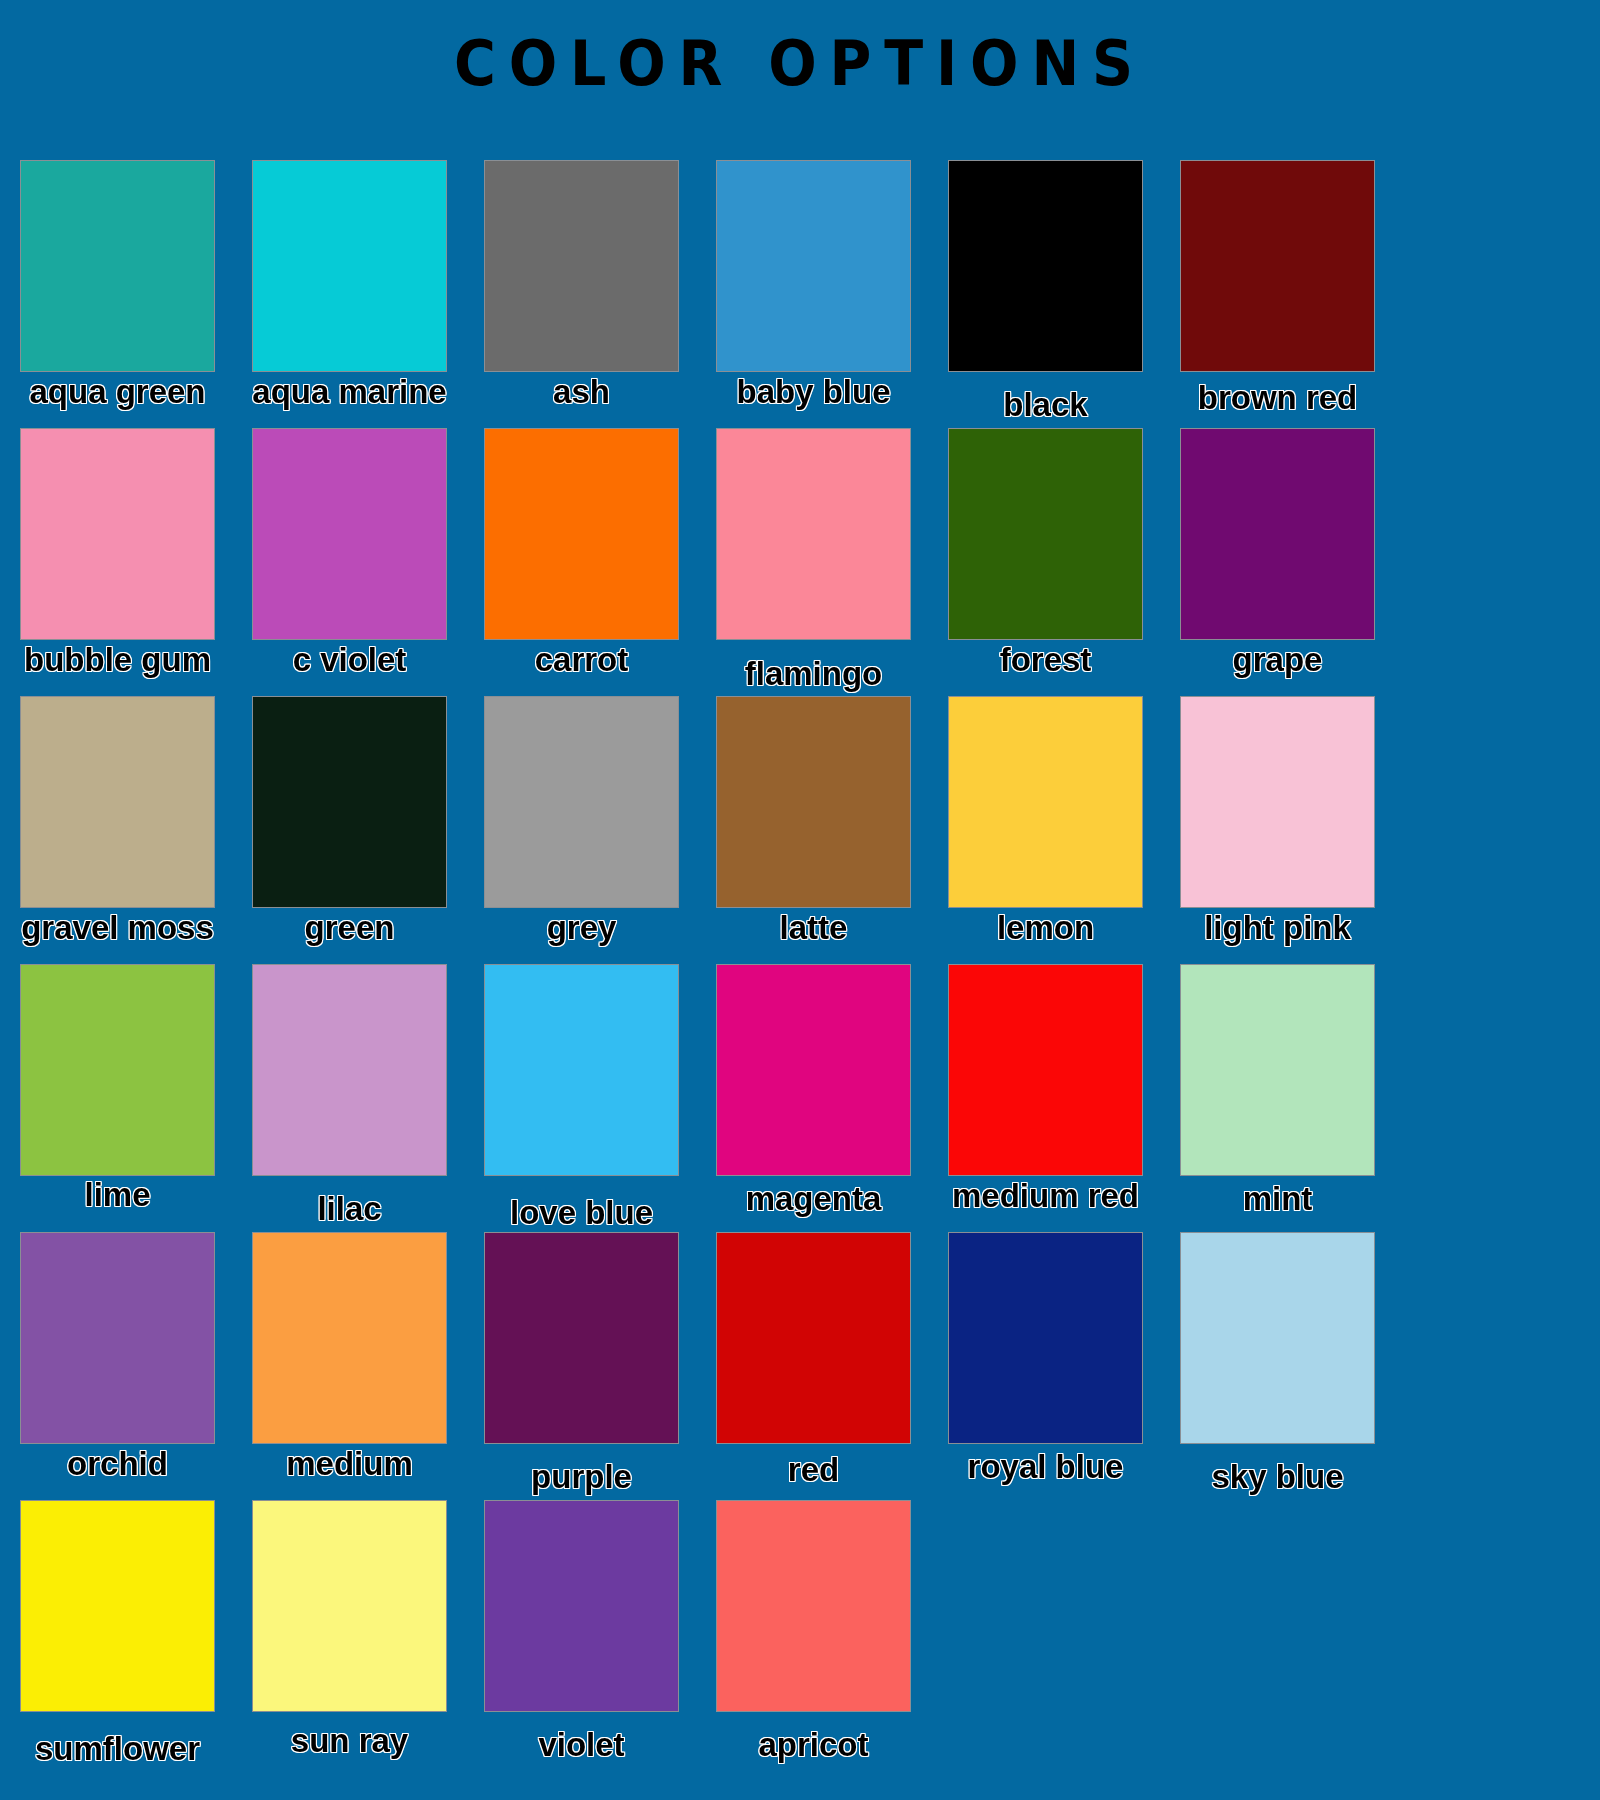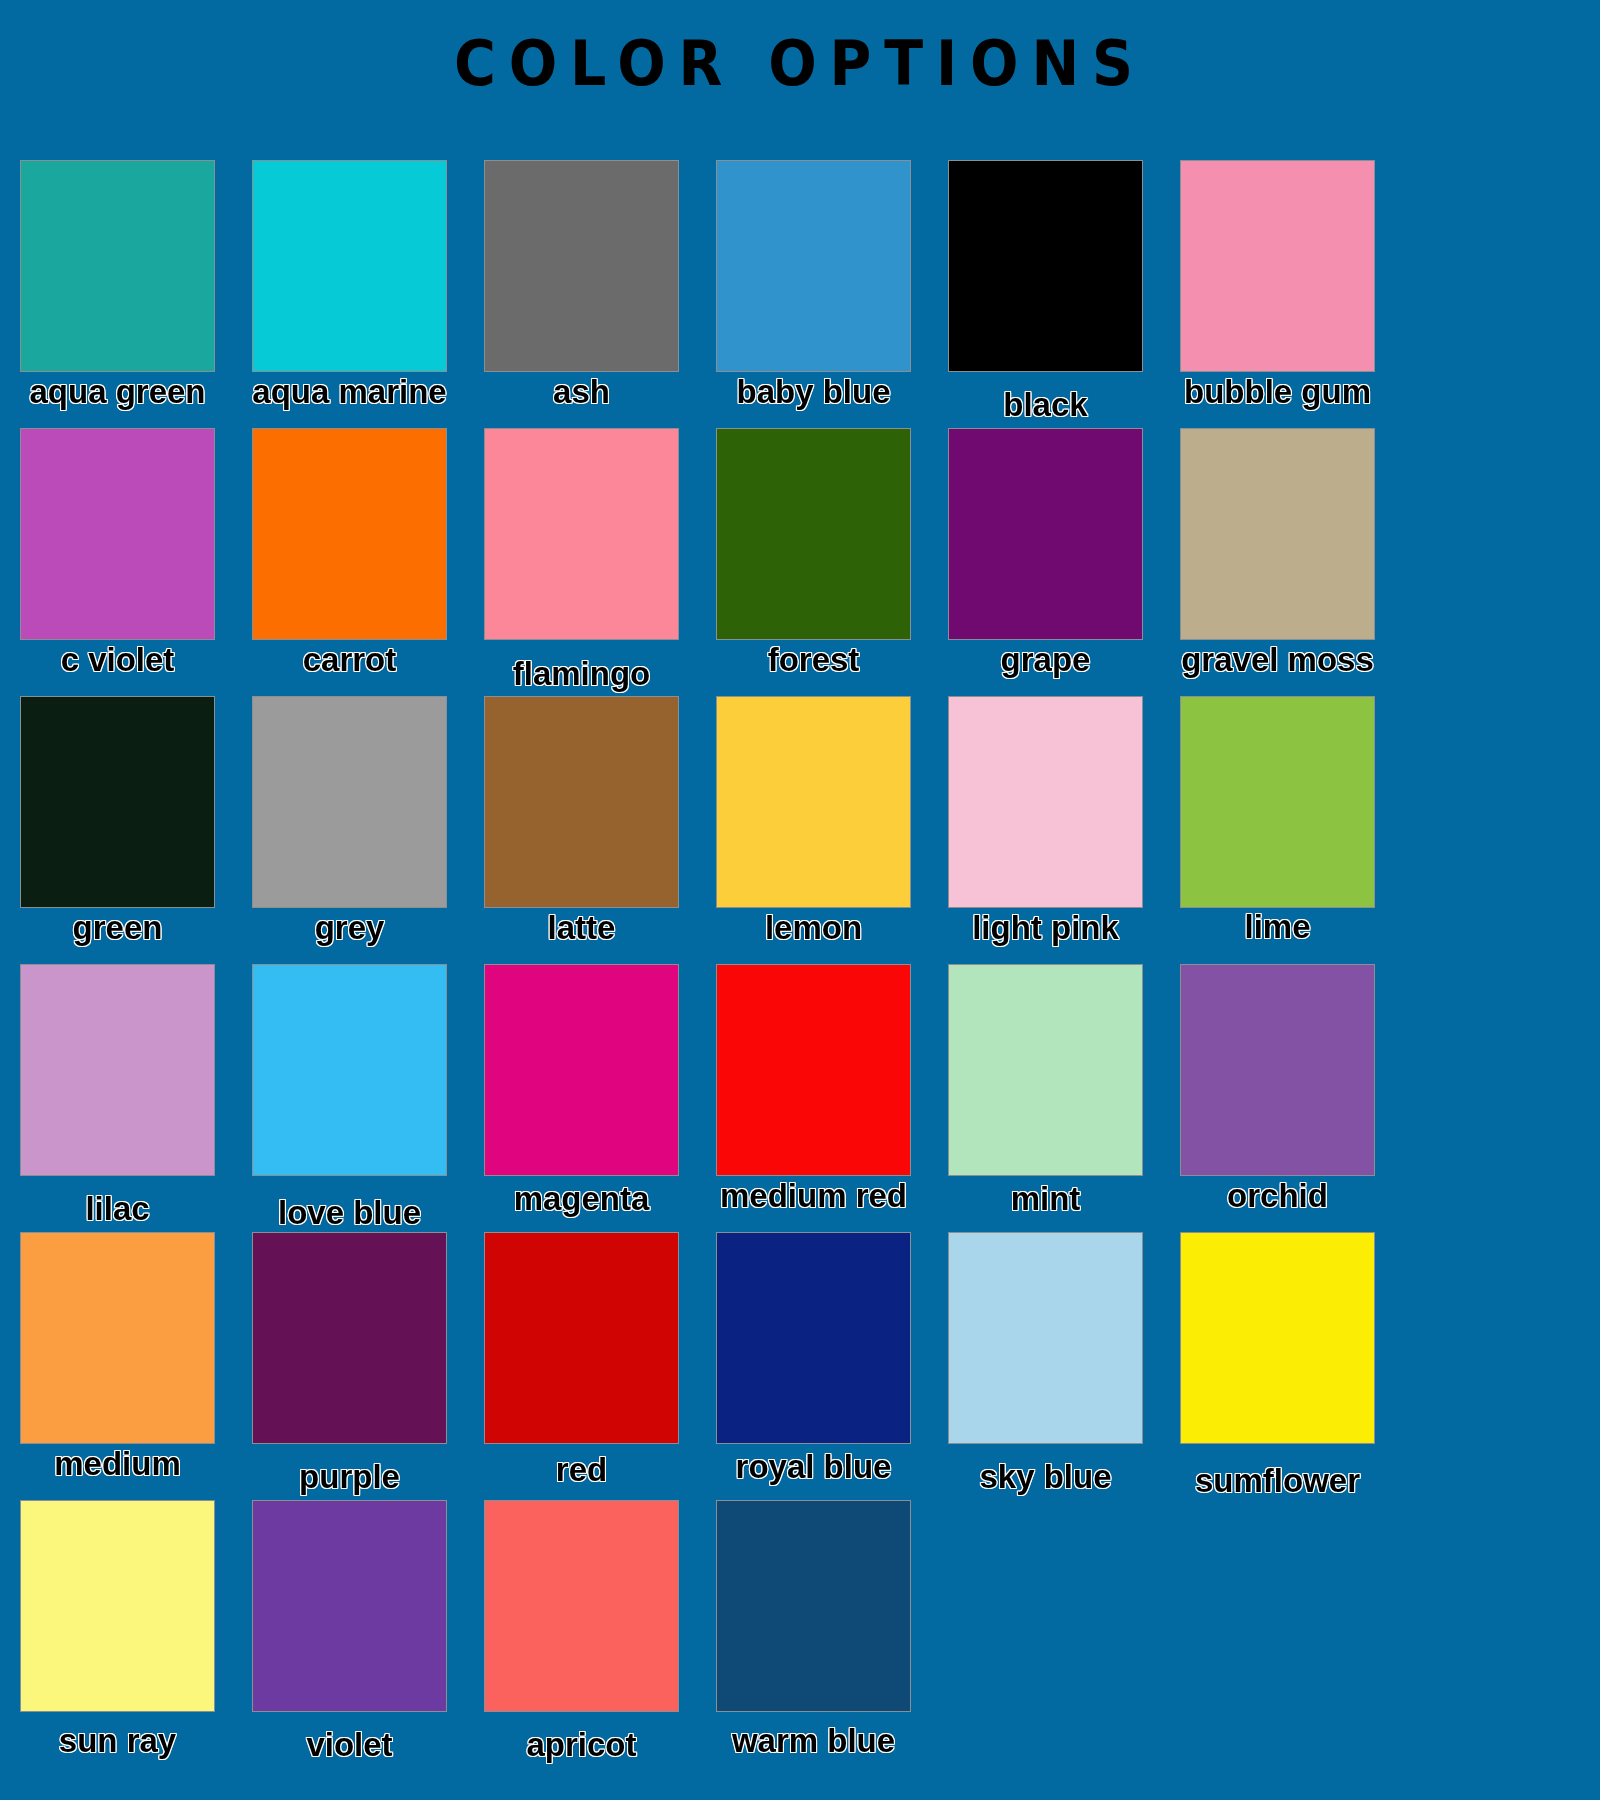--- a/index.html
+++ b/index.html
@@ -113,20 +113,24 @@
       </div>
       <div class="cell">
         <div class="swatch" style="background-color: rgb(48, 147, 204); border-color: rgb(138, 143, 149);"></div>
         <div class="label" style="top: 213px;">baby blue</div>
       </div>
       <div class="cell">
         <div class="swatch" style="background-color: rgb(0, 0, 0); border-color: rgb(138, 143, 149);"></div>
         <div class="label" style="top: 226px;">black</div>
       </div>
       <div class="cell">
+        <div class="swatch" style="background-color: rgb(112, 10, 10); border-color: rgb(138, 143, 149);"></div>
+        <div class="label" style="top: 219px;">brown red</div>
+      </div>
+      <div class="cell">
         <div class="swatch" style="background-color: rgb(245, 143, 176); border-color: rgb(138, 143, 149);"></div>
         <div class="label" style="top: 213px;">bubble gum</div>
       </div>
       <div class="cell">
         <div class="swatch" style="background-color: rgb(187, 75, 184); border-color: rgb(138, 143, 149);"></div>
         <div class="label" style="top: 213px;">c violet</div>
       </div>
       <div class="cell">
         <div class="swatch" style="background-color: rgb(252, 110, 0); border-color: rgb(138, 143, 149);"></div>
         <div class="label" style="top: 213px;">carrot</div>
@@ -224,19 +228,15 @@
         <div class="label" style="top: 222px;">sun ray</div>
       </div>
       <div class="cell">
         <div class="swatch" style="background-color: rgb(108, 58, 160); border-color: rgb(138, 143, 149);"></div>
         <div class="label" style="top: 226px;">violet</div>
       </div>
       <div class="cell">
         <div class="swatch" style="background-color: rgb(251, 98, 94); border-color: rgb(138, 143, 149);"></div>
         <div class="label" style="top: 226px;">apricot</div>
       </div>
-      <div class="cell">
-        <div class="swatch" style="background-color: rgb(15, 74, 119); border-color: rgb(138, 143, 149);"></div>
-        <div class="label" style="top: 222px;">warm blue</div>
-      </div>
     </div>
 
 </div>
 
 </body></html>

